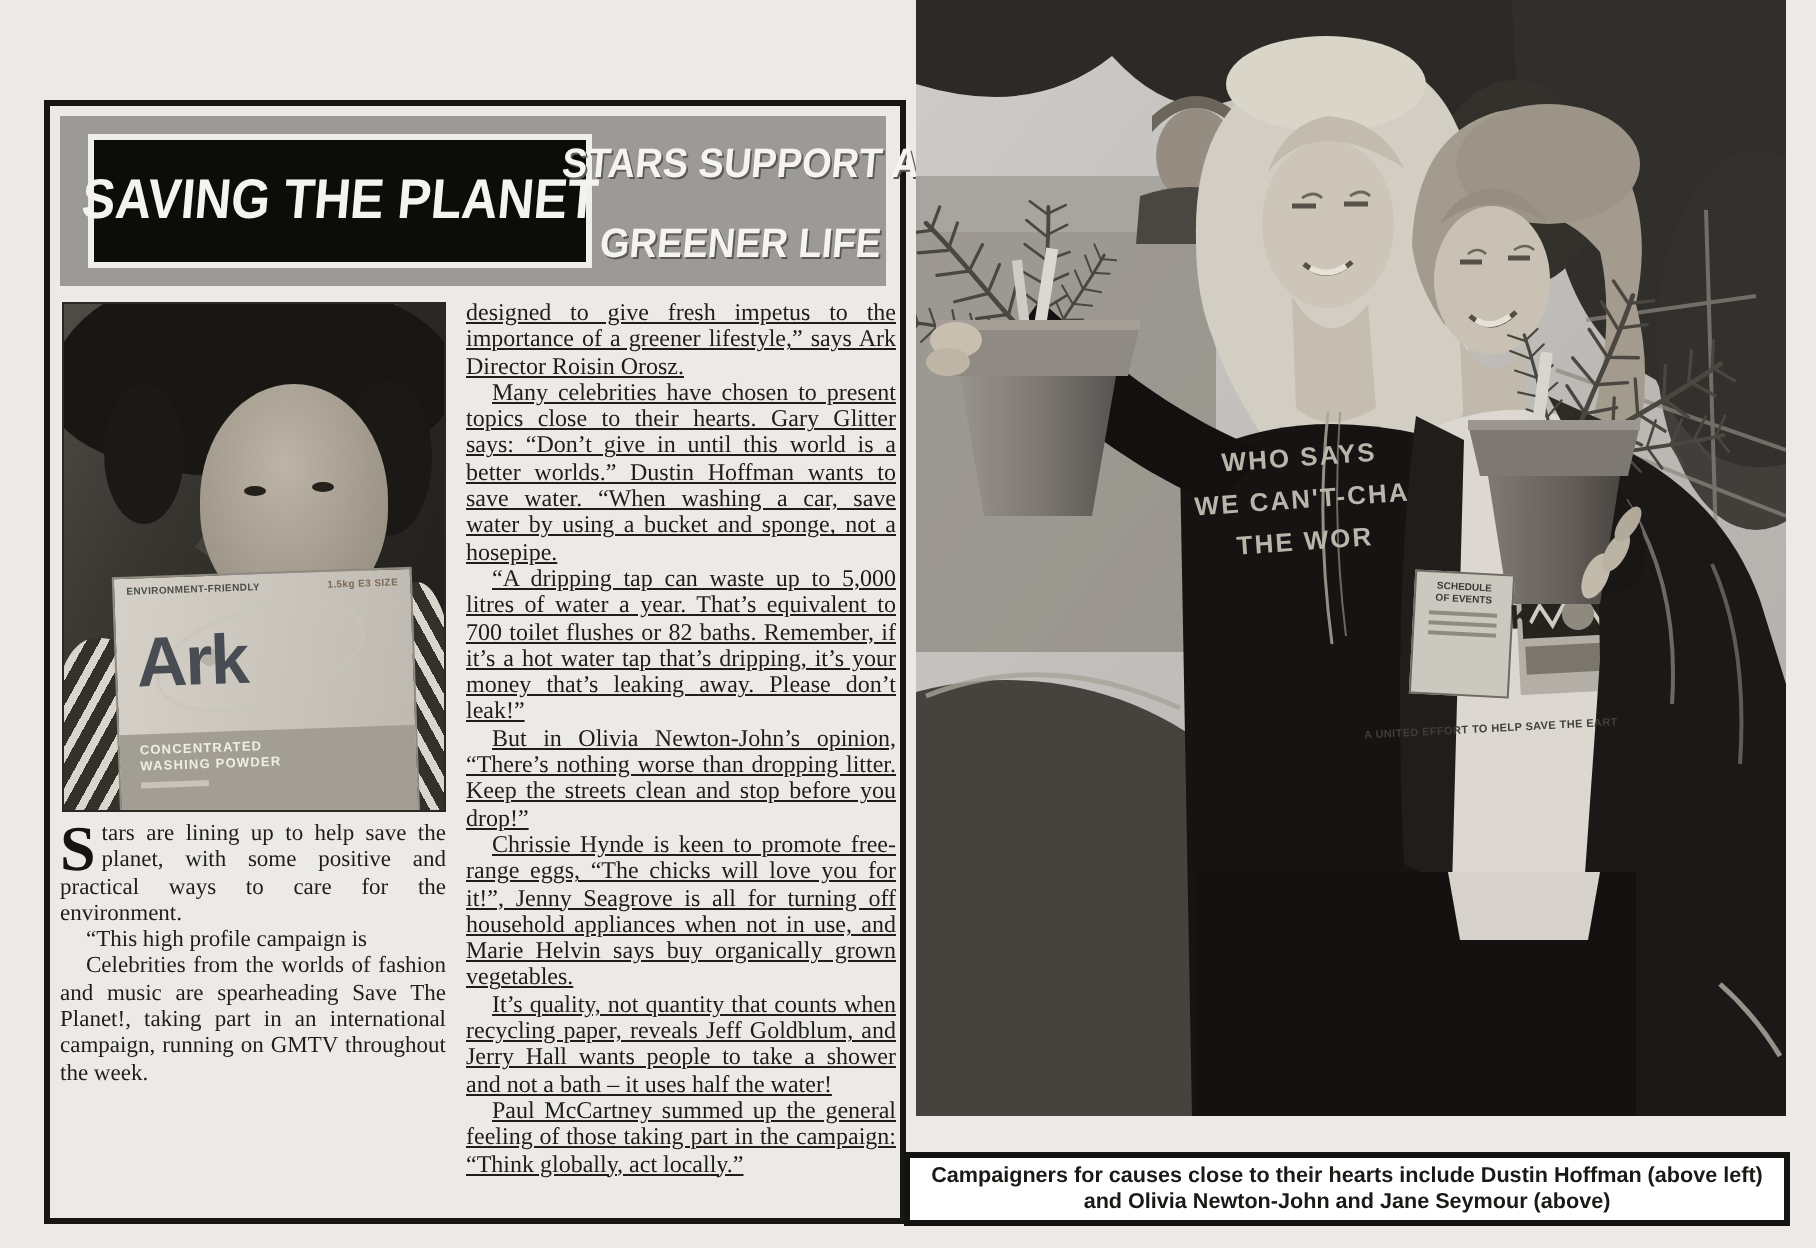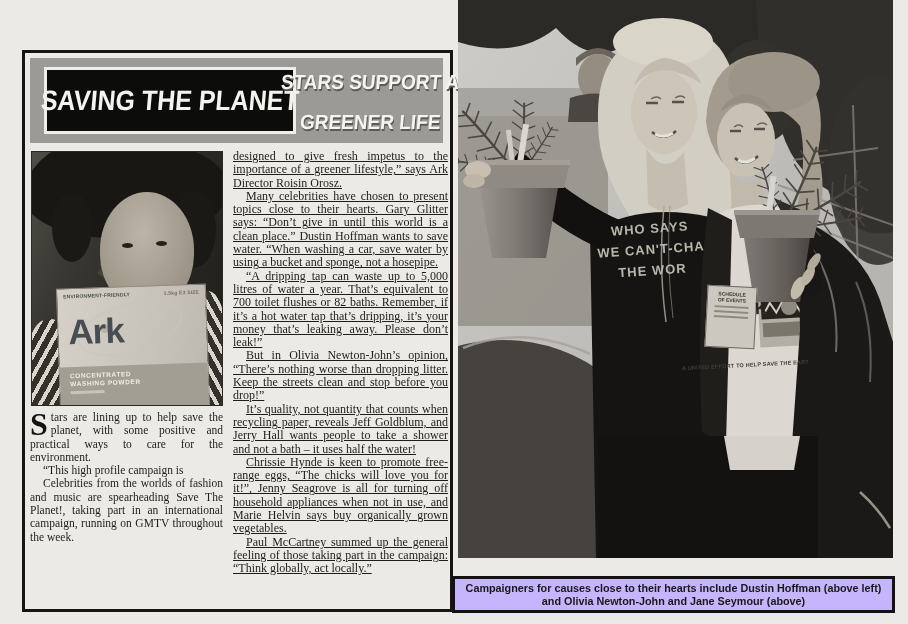--- a/index.html
+++ b/index.html
@@ -80,21 +80,21 @@
   .badge{position:absolute;left:248px;top:286px;width:50px;height:62px;background:#cbc8c0;
       border:1px solid #6e6a62;transform:rotate(3deg);box-sizing:border-box;padding-top:4px;
       font-family:"Liberation Sans",sans-serif;font-weight:700;font-size:5px;line-height:6px;
       text-align:center;color:#3c3934;}
   .badge .rule{height:2px;background:#8e8a81;margin:3px 7px 0 7px;}
   .k-letter{position:absolute;left:297px;top:299px;font-family:"Liberation Sans",sans-serif;
       font-weight:900;font-size:17px;color:#26241f;transform:rotate(-3deg);}
 
   
   .caption-box{position:absolute;left:452px;top:576px;width:443px;height:37px;box-sizing:border-box;
-      border:3px solid #141311;background:#c4b5fd;display:flex;align-items:center;justify-content:center;}
+      border:3px solid #141311;background:#ffffff;display:flex;align-items:center;justify-content:center;}
   .caption-text{margin:0;padding:0 8px;text-align:center;font-family:"Liberation Sans",sans-serif;
       font-weight:700;font-size:10.8px;line-height:13px;color:#1a1916;}
 </style>
 </head>
 <body>
 
 <div class="page">
 
   <div class="left-frame"></div>
 
@@ -136,25 +136,25 @@
   </div>
 
   <div class="col left-text">
     <p class="first"><span class="dropcap">S</span><span>tars are lining up to help save the planet, with some positive and practical ways to care for the environment.</span></p>
     <p class="ind">“This high profile campaign is</p>
     <p class="ind">Celebrities from the worlds of fashion and music are spearheading Save The Planet!, taking part in an international campaign, running on GMTV throughout the week.</p>
   </div>
 
   <div class="col mid-text">
     <p>designed to give fresh impetus to the importance of a greener lifestyle,” says Ark Director Roisin Orosz.</p>
-    <p class="ind">Many celebrities have chosen to present topics close to their hearts. Gary Glitter says: “Don’t give in until this world is a clean place.” Dustin Hoffman wants to save water. “When washing a car, save water by using a bucket and sponge, not a hosepipe.</p>
+    <p class="ind">Many celebrities have chosen to present topics close to their hearts. Gary Glitter says: “Don’t give in until this world is a better worlds.” Dustin Hoffman wants to save water. “When washing a car, save water by using a bucket and sponge, not a hosepipe.</p>
     <p class="ind">“A dripping tap can waste up to 5,000 litres of water a year. That’s equivalent to 700 toilet flushes or 82 baths. Remember, if it’s a hot water tap that’s dripping, it’s your money that’s leaking away. Please don’t leak!”</p>
     <p class="ind">But in Olivia Newton-John’s opinion, “There’s nothing worse than dropping litter. Keep the streets clean and stop before you drop!”</p>
+    <p class="ind">Chrissie Hynde is keen to promote free-range eggs, “The chicks will love you for it!”, Jenny Seagrove is all for turning off household appliances when not in use, and Marie Helvin says buy organically grown vegetables.</p>
     <p class="ind">It’s quality, not quantity that counts when recycling paper, reveals Jeff Goldblum, and Jerry Hall wants people to take a shower and not a bath – it uses half the water!</p>
-    <p class="ind">Chrissie Hynde is keen to promote free-range eggs, “The chicks will love you for it!”, Jenny Seagrove is all for turning off household appliances when not in use, and Marie Helvin says buy organically grown vegetables.</p>
     <p class="ind">Paul McCartney summed up the general feeling of those taking part in the campaign: “Think globally, act locally.”</p>
   </div>
 
   <div class="main-photo">
     <svg width="435" height="558" viewBox="0 0 435 558">
       <defs>
         <linearGradient id="sky" x1="0" y1="0" x2="1" y2="1">
           <stop offset="0" stop-color="#cdccc8"></stop>
             <stop offset="1" stop-color="#aeaca7"></stop>
         </linearGradient>

